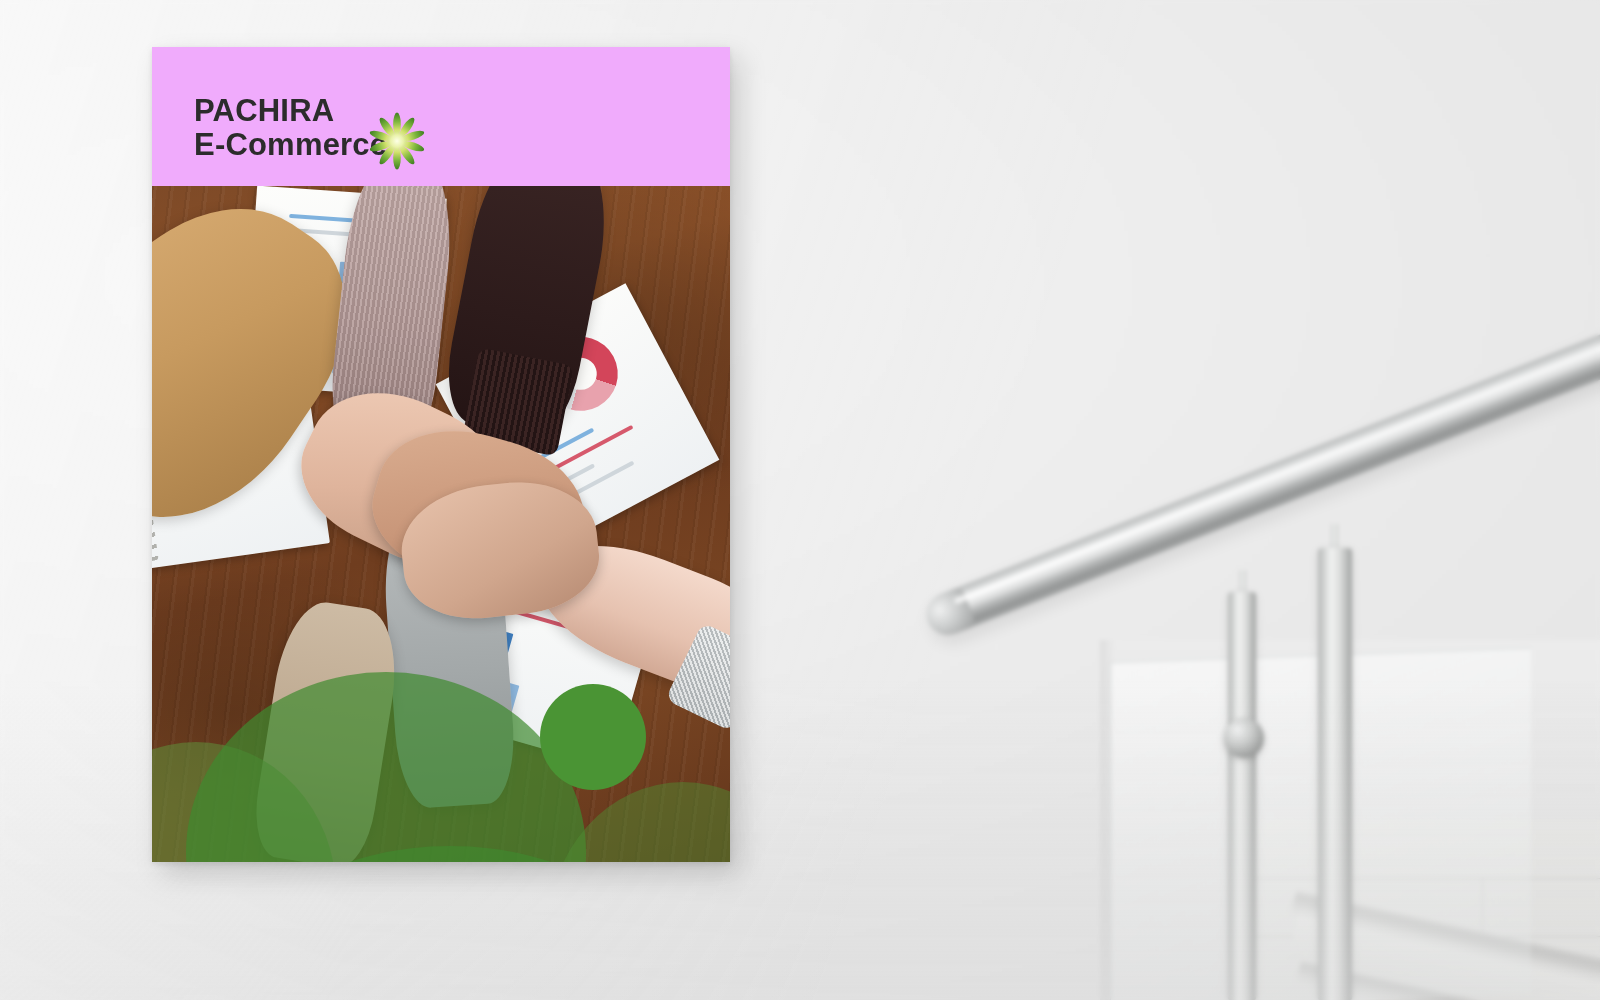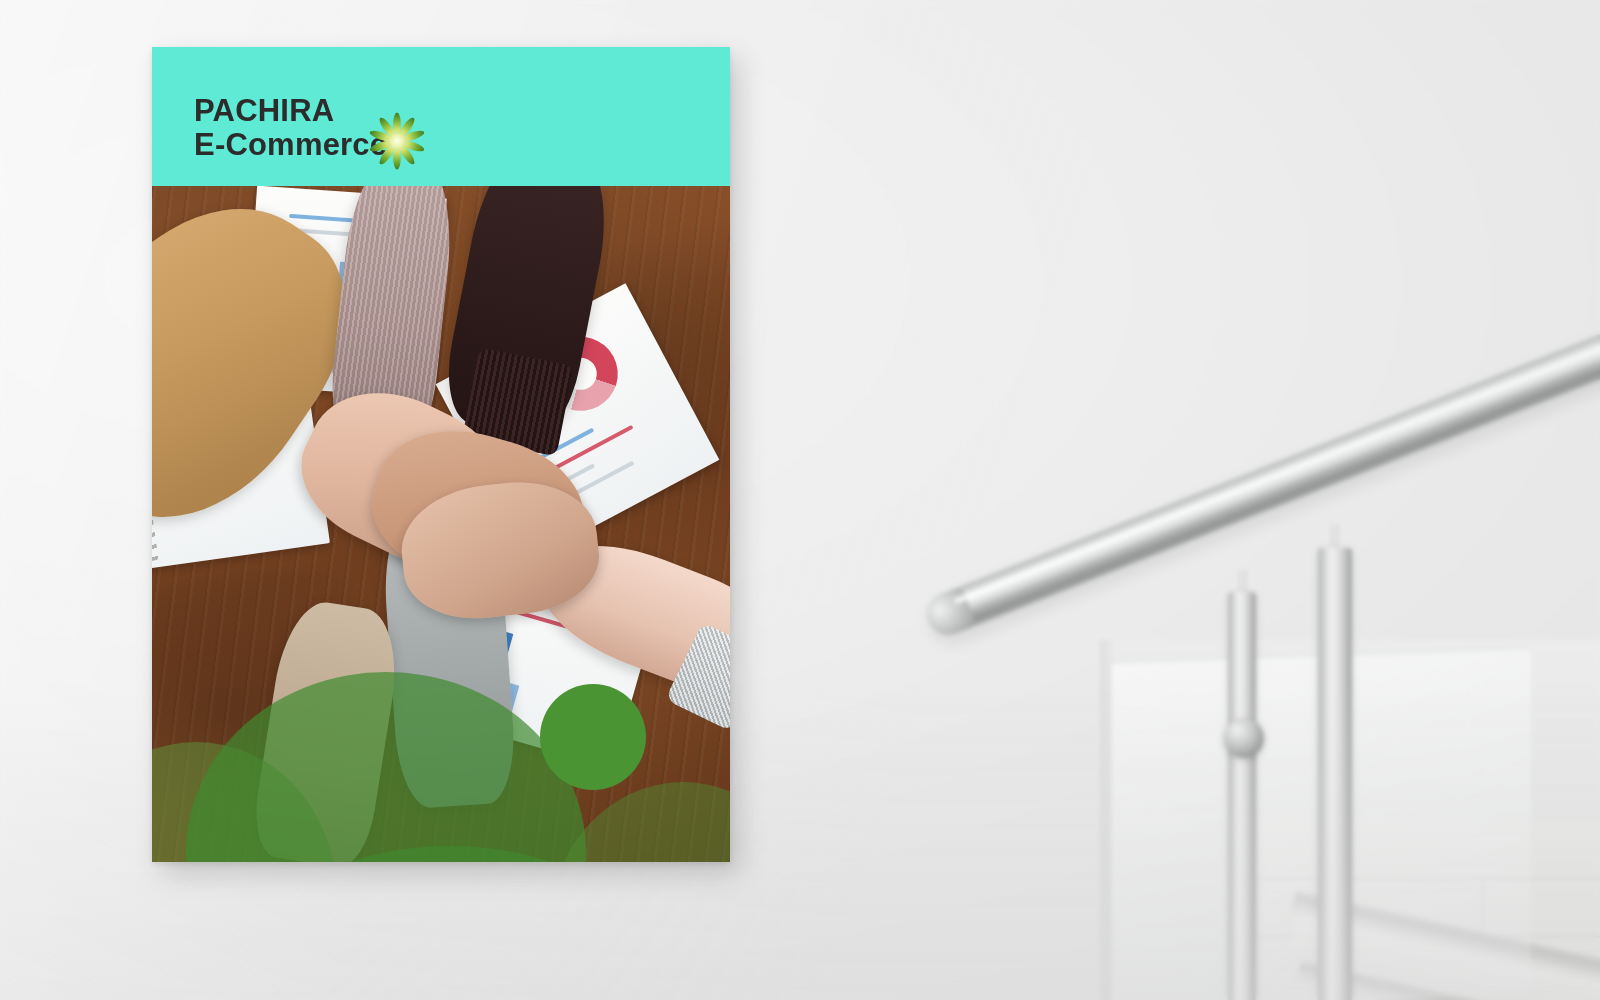--- a/index.html
+++ b/index.html
@@ -158,21 +158,21 @@
     left: 152px; top: 47px;
     width: 578px; height: 815px;
     background: #ffffff;
     box-shadow: 10px 12px 26px rgba(0,0,0,0.16), 0 2px 6px rgba(0,0,0,0.10);
     overflow: hidden;
   }
 
   .poster-header {
     position: absolute;
     left: 0; top: 0; width: 100%; height: 139px;
-    background: #5eead4;
+    background: #f0abfc;
   }
 
   .logo-block {
     position: absolute;
     left: 42px; top: 47px;
   }
   .logo-text {
     color: #2c2c2c;
     font-weight: 700;
     font-size: 31px;

